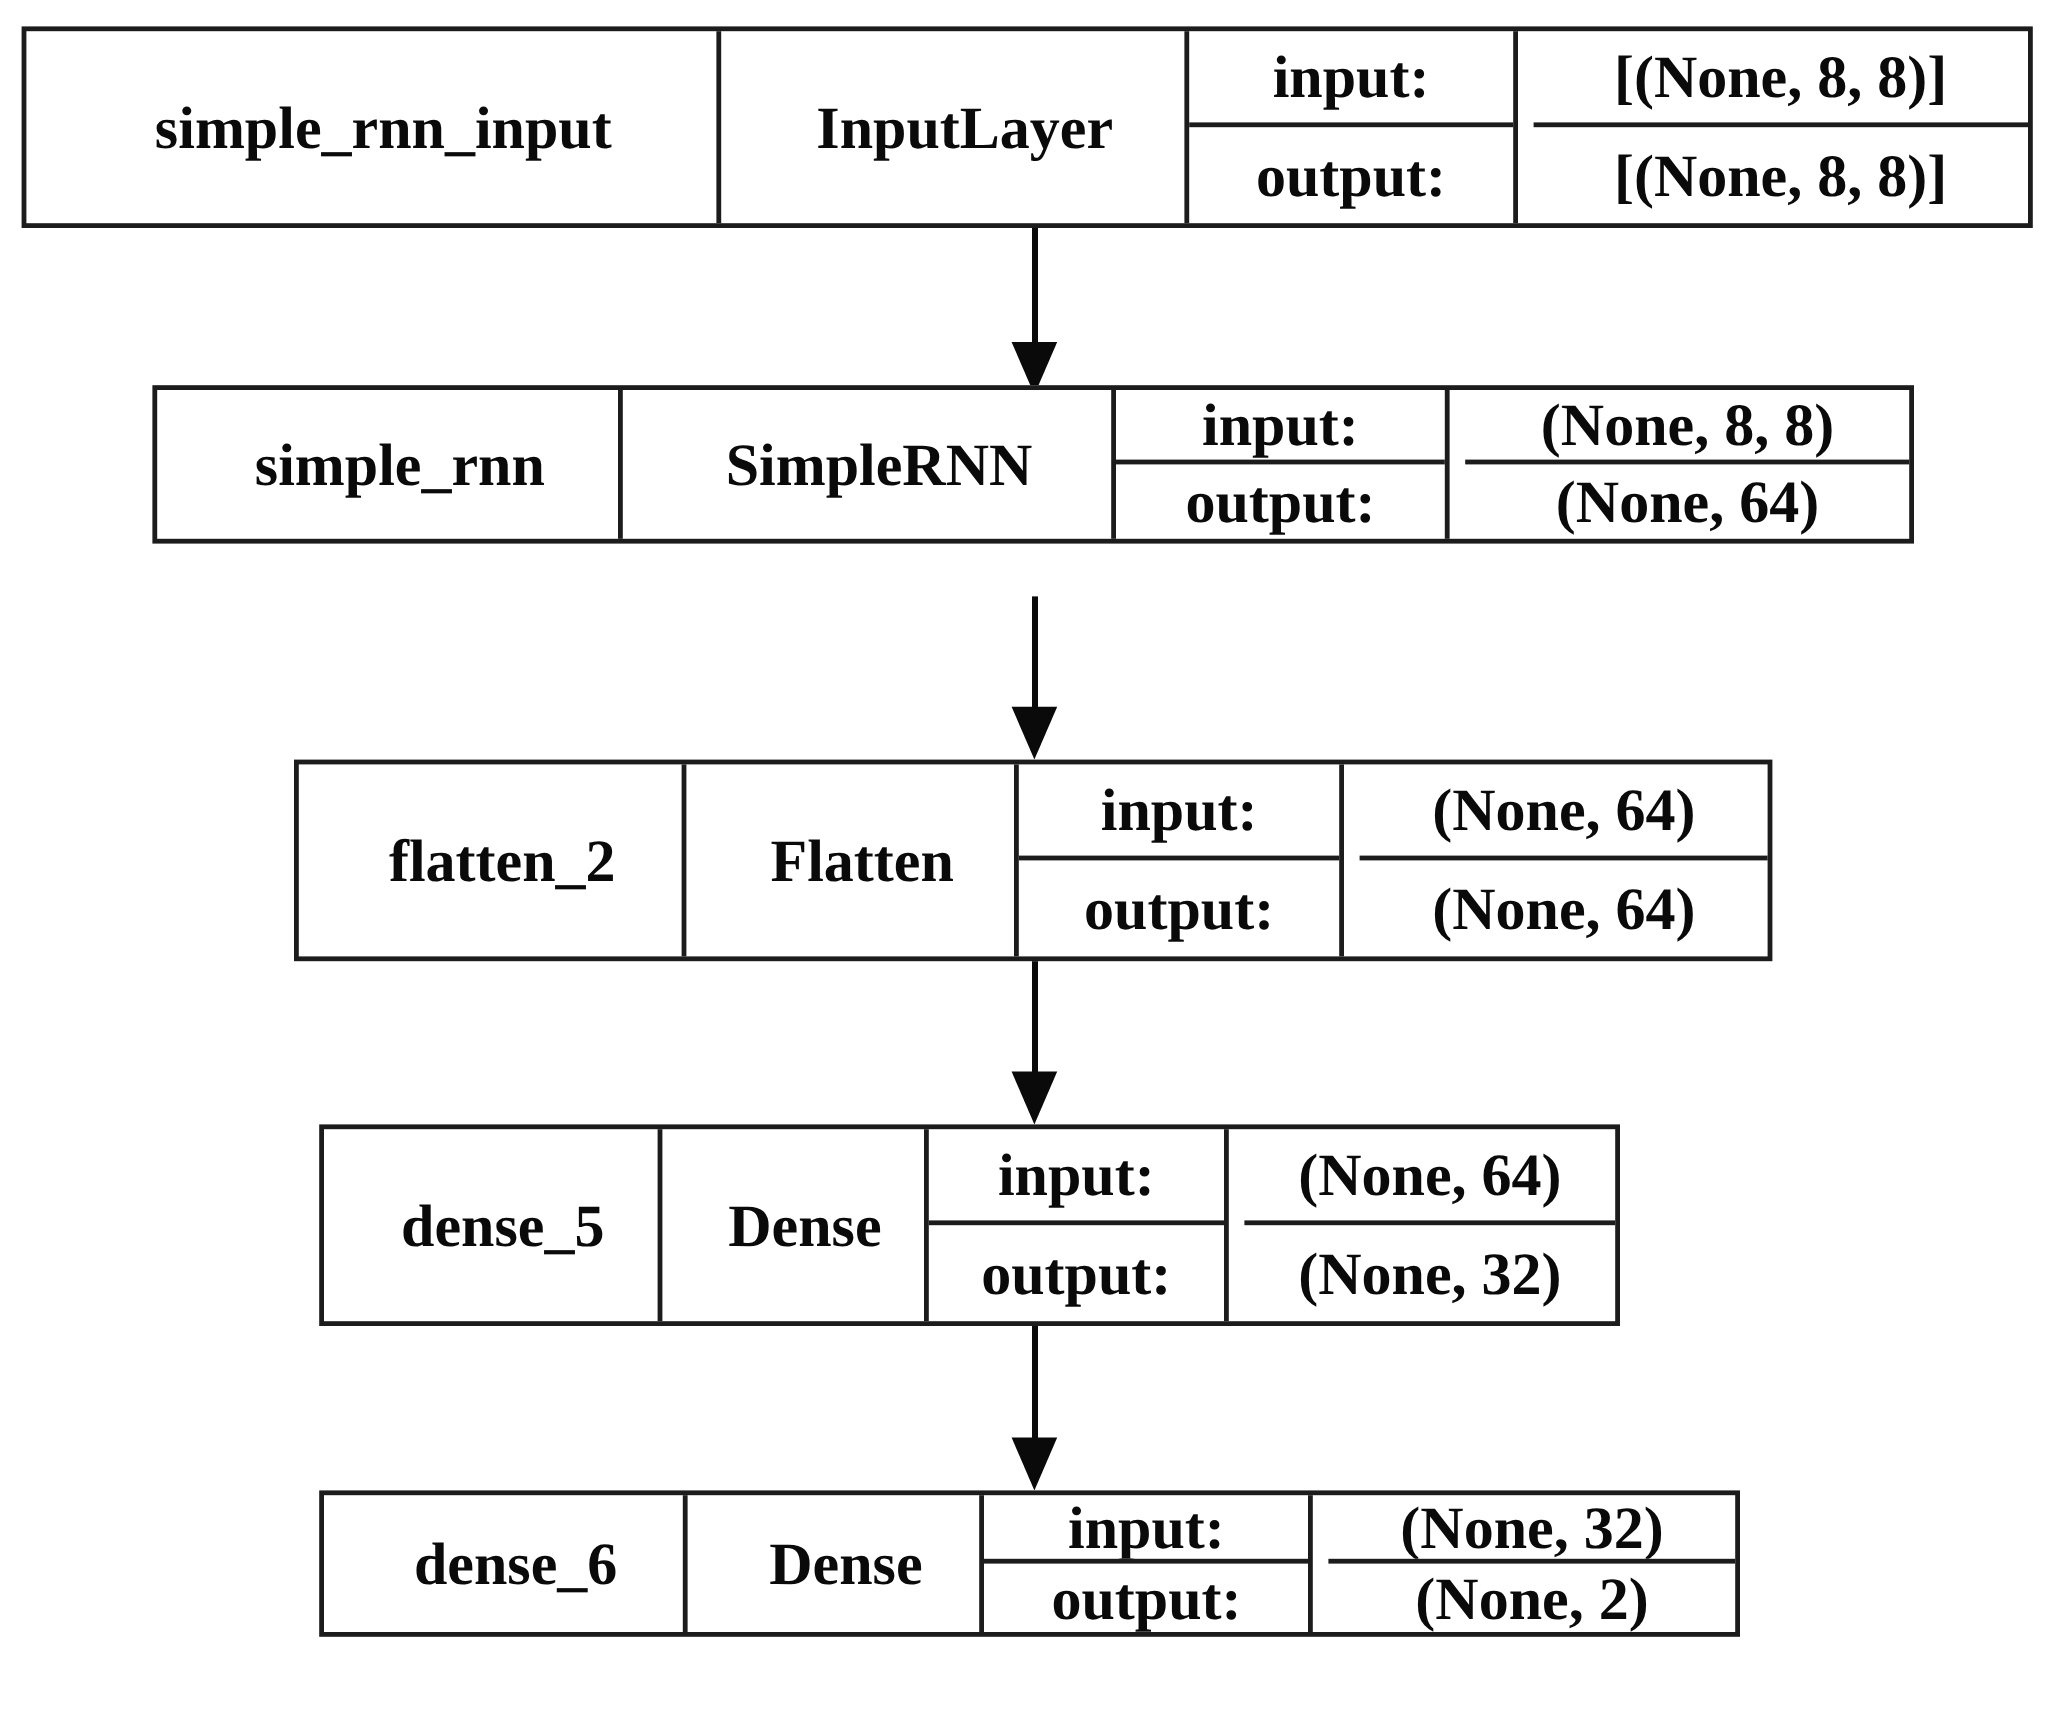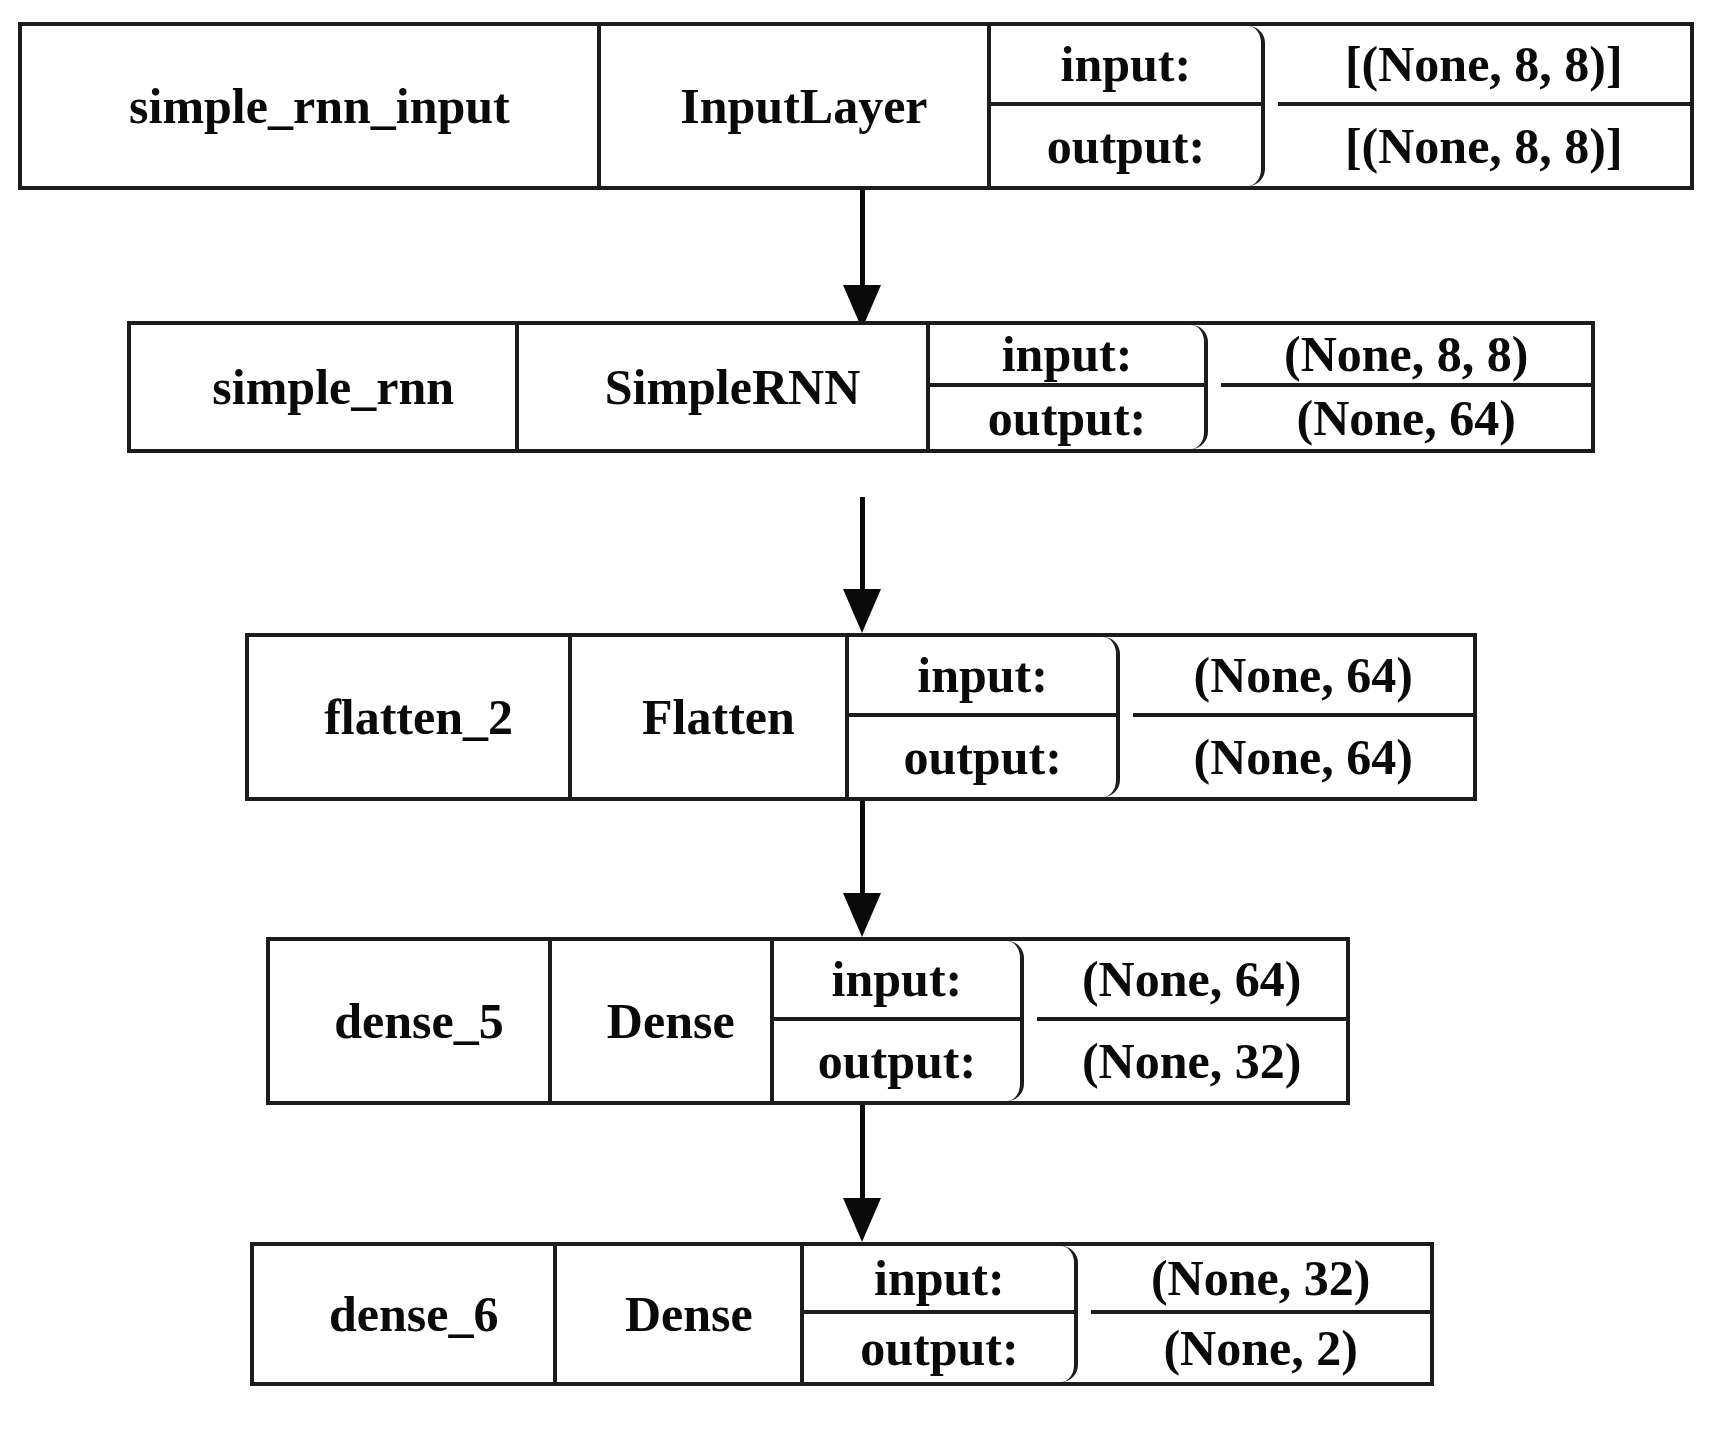--- a/index.html
+++ b/index.html
@@ -40,21 +40,20 @@
   }
   .io-col {
     box-sizing: border-box;
     display: flex;
     flex-direction: column;
     height: 100%;
     flex-shrink: 0;
   }
   .io-col.labels {
     border-right: 4px solid #1c1c1c;
-    border-radius: 17px;
   }
   .io-col.values {
     flex: 1;
     padding-left: 13px;
   }
   .io-row {
     box-sizing: border-box;
     height: 50%;
     width: 100%;
   }
@@ -154,21 +153,21 @@
       <div class="cell io-row top">(None, 64)</div>
       <div class="cell io-row">(None, 32)</div>
     </div>
   </div>
 
   <div class="arrow" style="left:862px; top:1105px; height:137px;">
     <div class="arrow-line"></div>
     <div class="arrow-head"></div>
   </div>
 
-  <div class="layer-box" style="left:250px; top:1242px; width:1184px; height:144px;">
+  <div class="layer-box" style="left:266px; top:1242px; width:1184px; height:122px;">
     <div class="cell name-cell" style="width:25.8%">dense_6</div>
     <div class="cell type-cell" style="width:21.0%">Dense</div>
     <div class="io-col labels" style="width:23.3%">
       <div class="cell io-row top">input:</div>
       <div class="cell io-row">output:</div>
     </div>
     <div class="io-col values">
       <div class="cell io-row top">(None, 32)</div>
       <div class="cell io-row">(None, 2)</div>
     </div>

